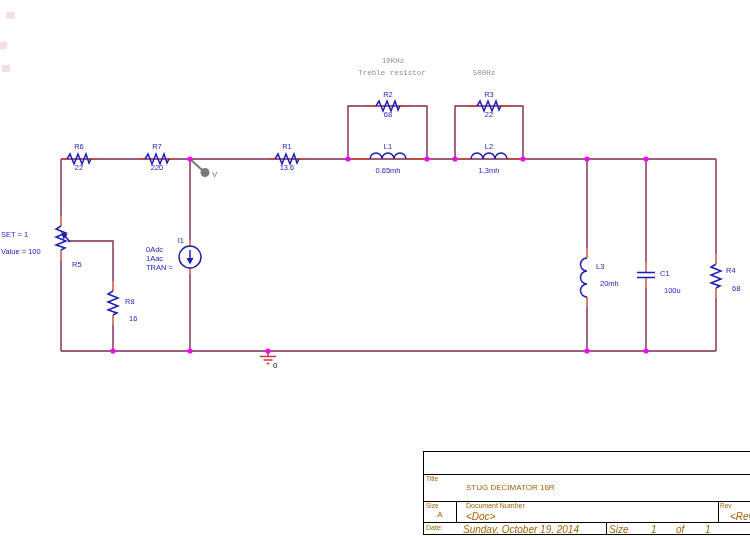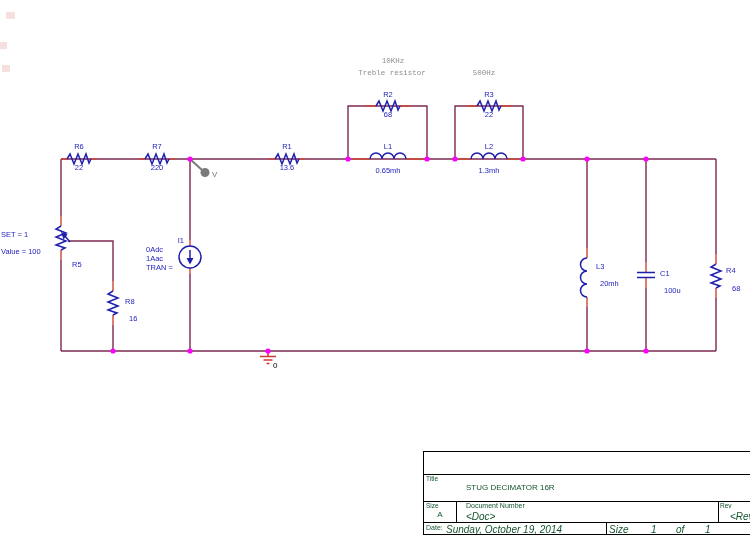--- a/index.html
+++ b/index.html
@@ -14,21 +14,21 @@
   .lbl{fill:var(--c-lbl);font:7.5px "Liberation Sans",sans-serif;}
   .ann{fill:var(--c-ann);font:7.5px "Liberation Mono",monospace;}
   .graytxt{fill:var(--c-probe);font:8px "Liberation Sans",sans-serif;}
   .gndline{stroke:var(--c-gnd);stroke-width:1.5;fill:none;}
   .blktxt{fill:#000;font:8px "Liberation Sans",sans-serif;}
   .probe{stroke:var(--c-probe);}
   .artifact{position:absolute;background:rgba(205,80,80,0.18);}
   
   #titleblock{position:absolute;left:423px;top:451px;width:327px;height:84px;
     box-sizing:border-box;border-top:1px solid #000;border-left:1px solid #000;
-    border-bottom:1px solid #000;overflow:hidden;color:#14532d;}
+    border-bottom:1px solid #000;overflow:hidden;color:#a16207;}
   .tb-hline{position:absolute;left:0;width:327px;height:0;border-top:1px solid #000;}
   .tb-vline{position:absolute;width:0;border-left:1px solid #000;}
   .tb-txt{position:absolute;white-space:nowrap;}
   .f65{font-size:6.5px;}
   .f7{font-size:7px;}
   .f75{font-size:10px;font-style:italic;}
   .f8{font-size:8px;}
 </style>
 </head>
 <body>
@@ -210,20 +210,20 @@
     <div class="tb-txt f8" style="left:42px;top:31px;">STUG DECIMATOR 16R</div>
 
     <div class="tb-txt f65" style="left:2px;top:50px;">Size</div>
     <div class="tb-txt f8" style="left:8px;top:58px;width:16px;text-align:center;">A</div>
     <div class="tb-txt f7" style="left:42px;top:50px;">Document Number</div>
     <div class="tb-txt f75" style="left:42px;top:59px;">&lt;Doc&gt;</div>
     <div class="tb-txt f65" style="left:296px;top:50px;">Rev</div>
     <div class="tb-txt f75" style="left:306px;top:59px;">&lt;RevC</div>
 
     <div class="tb-txt f7" style="left:2px;top:72px;">Date:</div>
-    <div class="tb-txt f75" style="left:22px;top:71.5px;width:150px;text-align:left;">Sunday, October 19, 2014</div>
+    <div class="tb-txt f75" style="left:22px;top:71.5px;width:150px;text-align:center;">Sunday, October 19, 2014</div>
     <div class="tb-txt f75" style="left:185px;top:71.5px;">Size</div>
     <div class="tb-txt f75" style="left:227px;top:71.5px;">1</div>
     <div class="tb-txt f75" style="left:252px;top:71.5px;">of</div>
     <div class="tb-txt f75" style="left:281px;top:71.5px;">1</div>
   </div>
 
 </div>
 
 </body></html>

